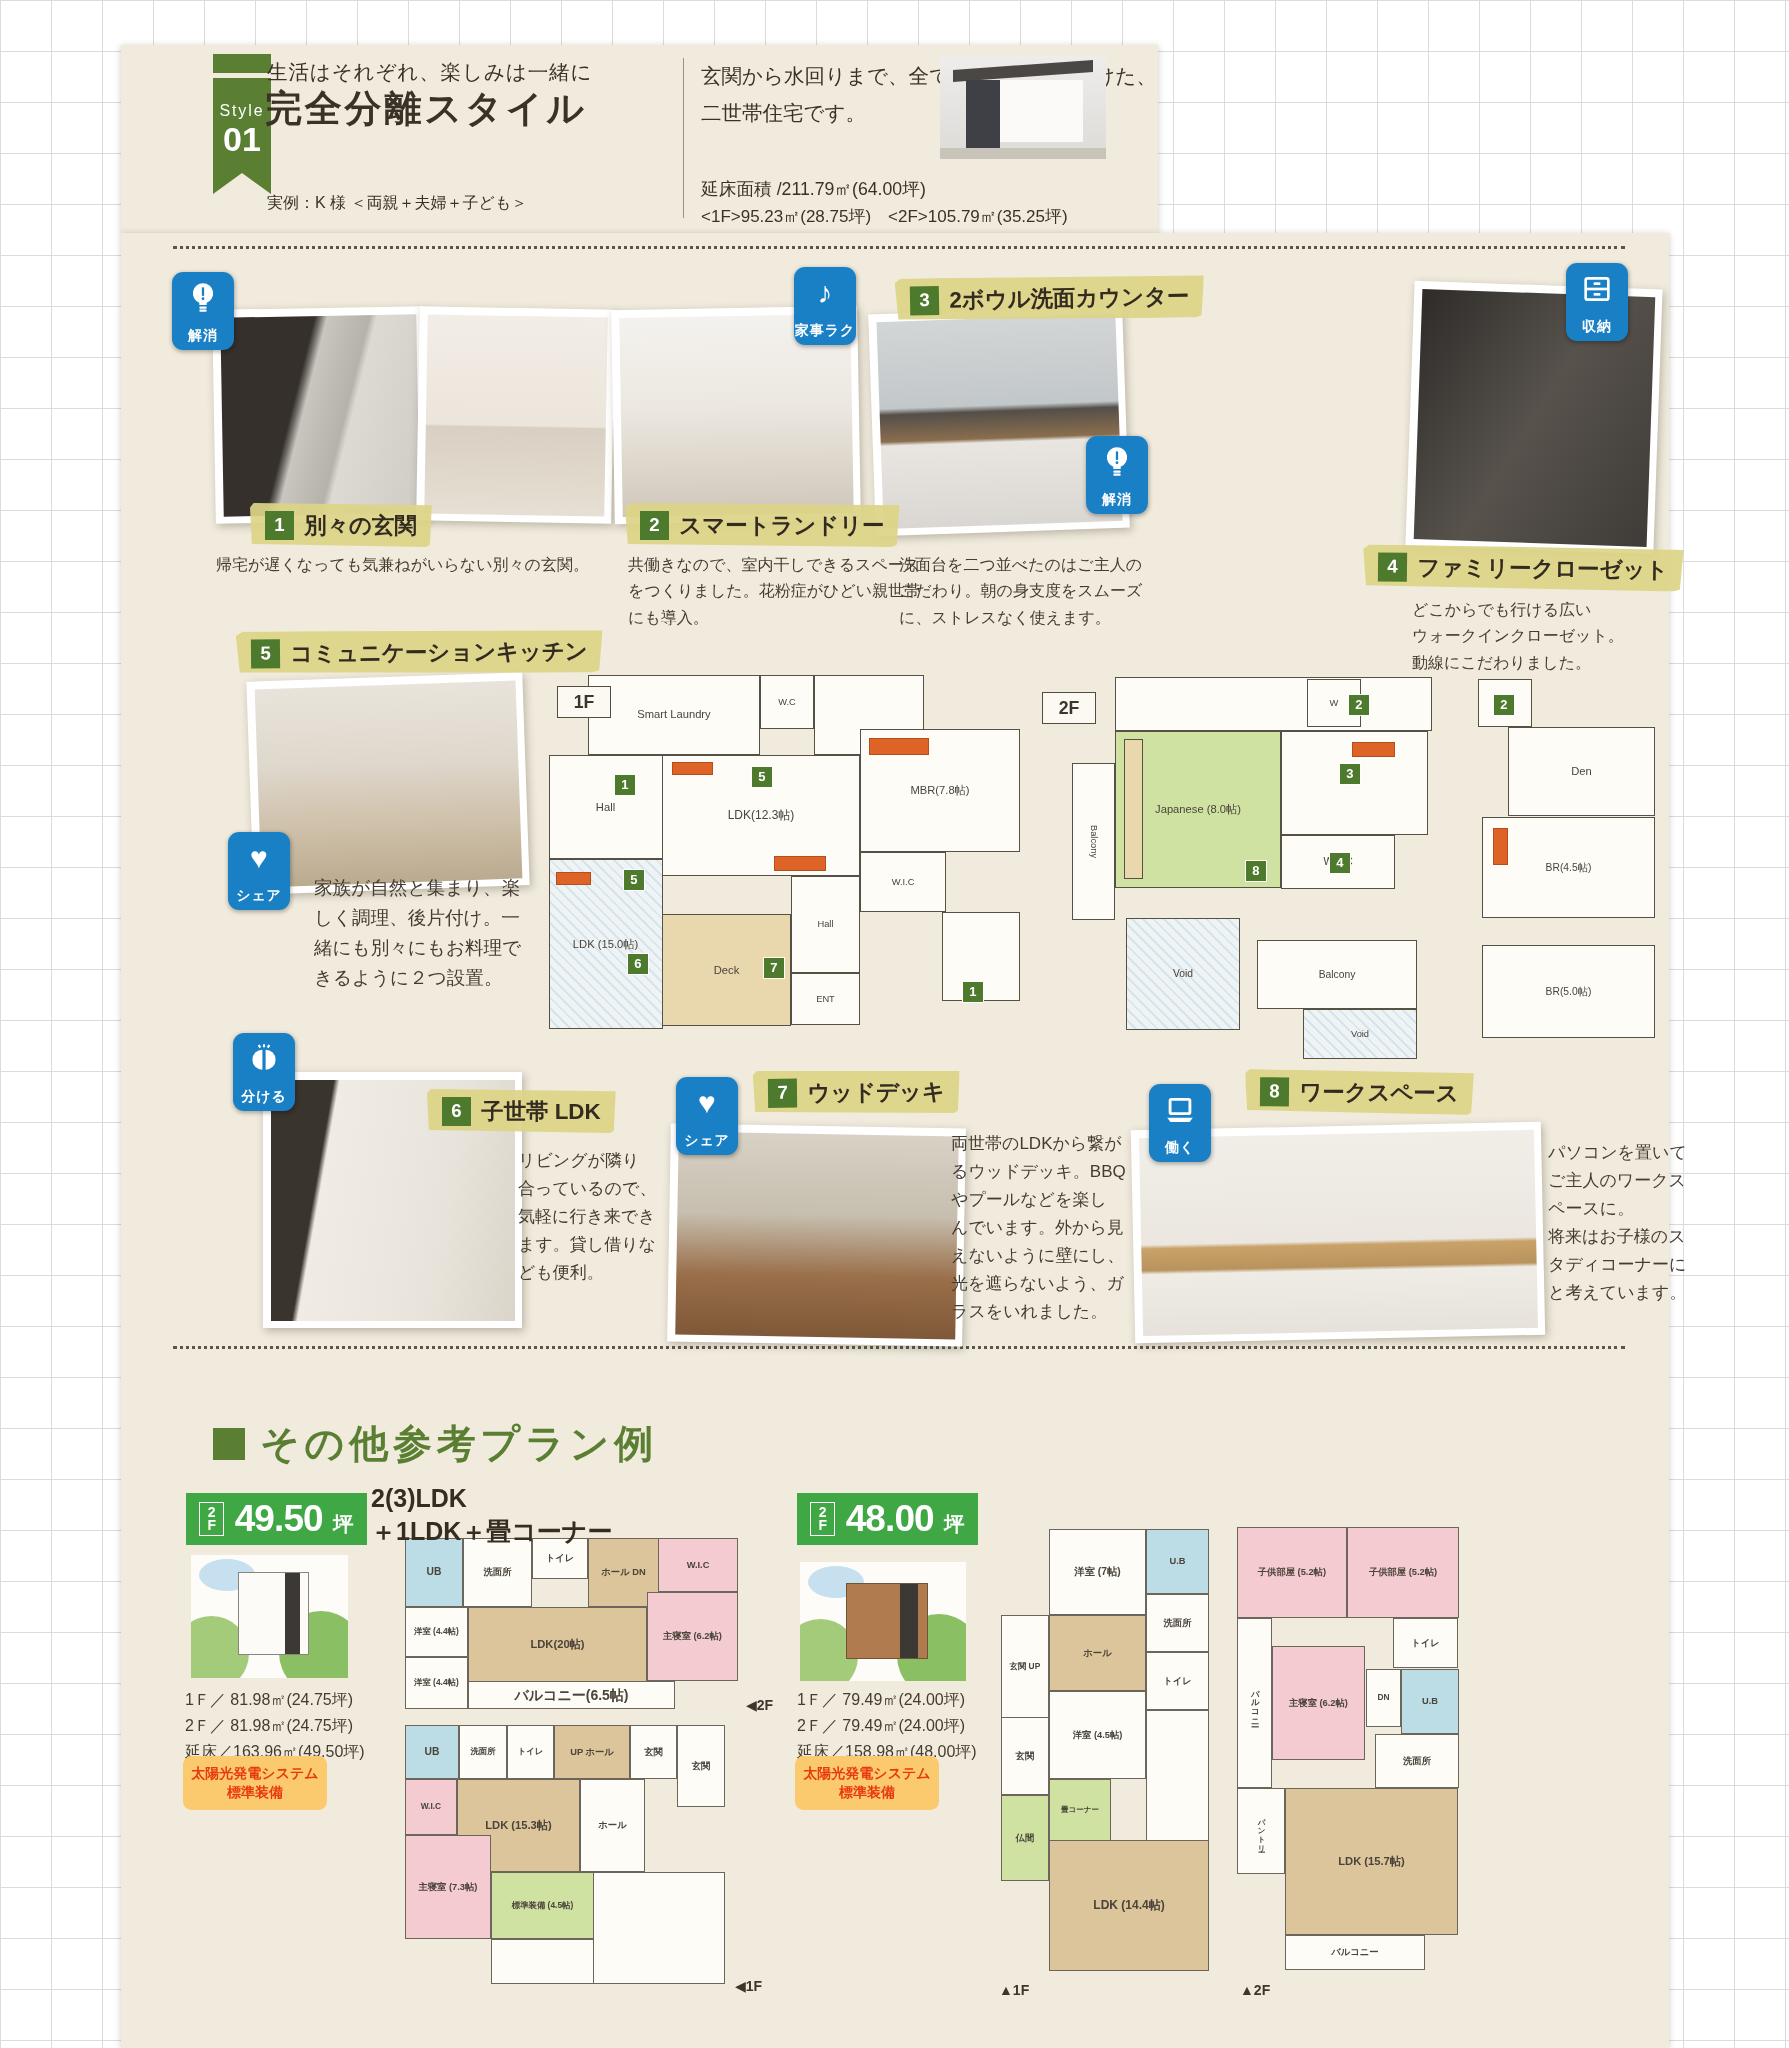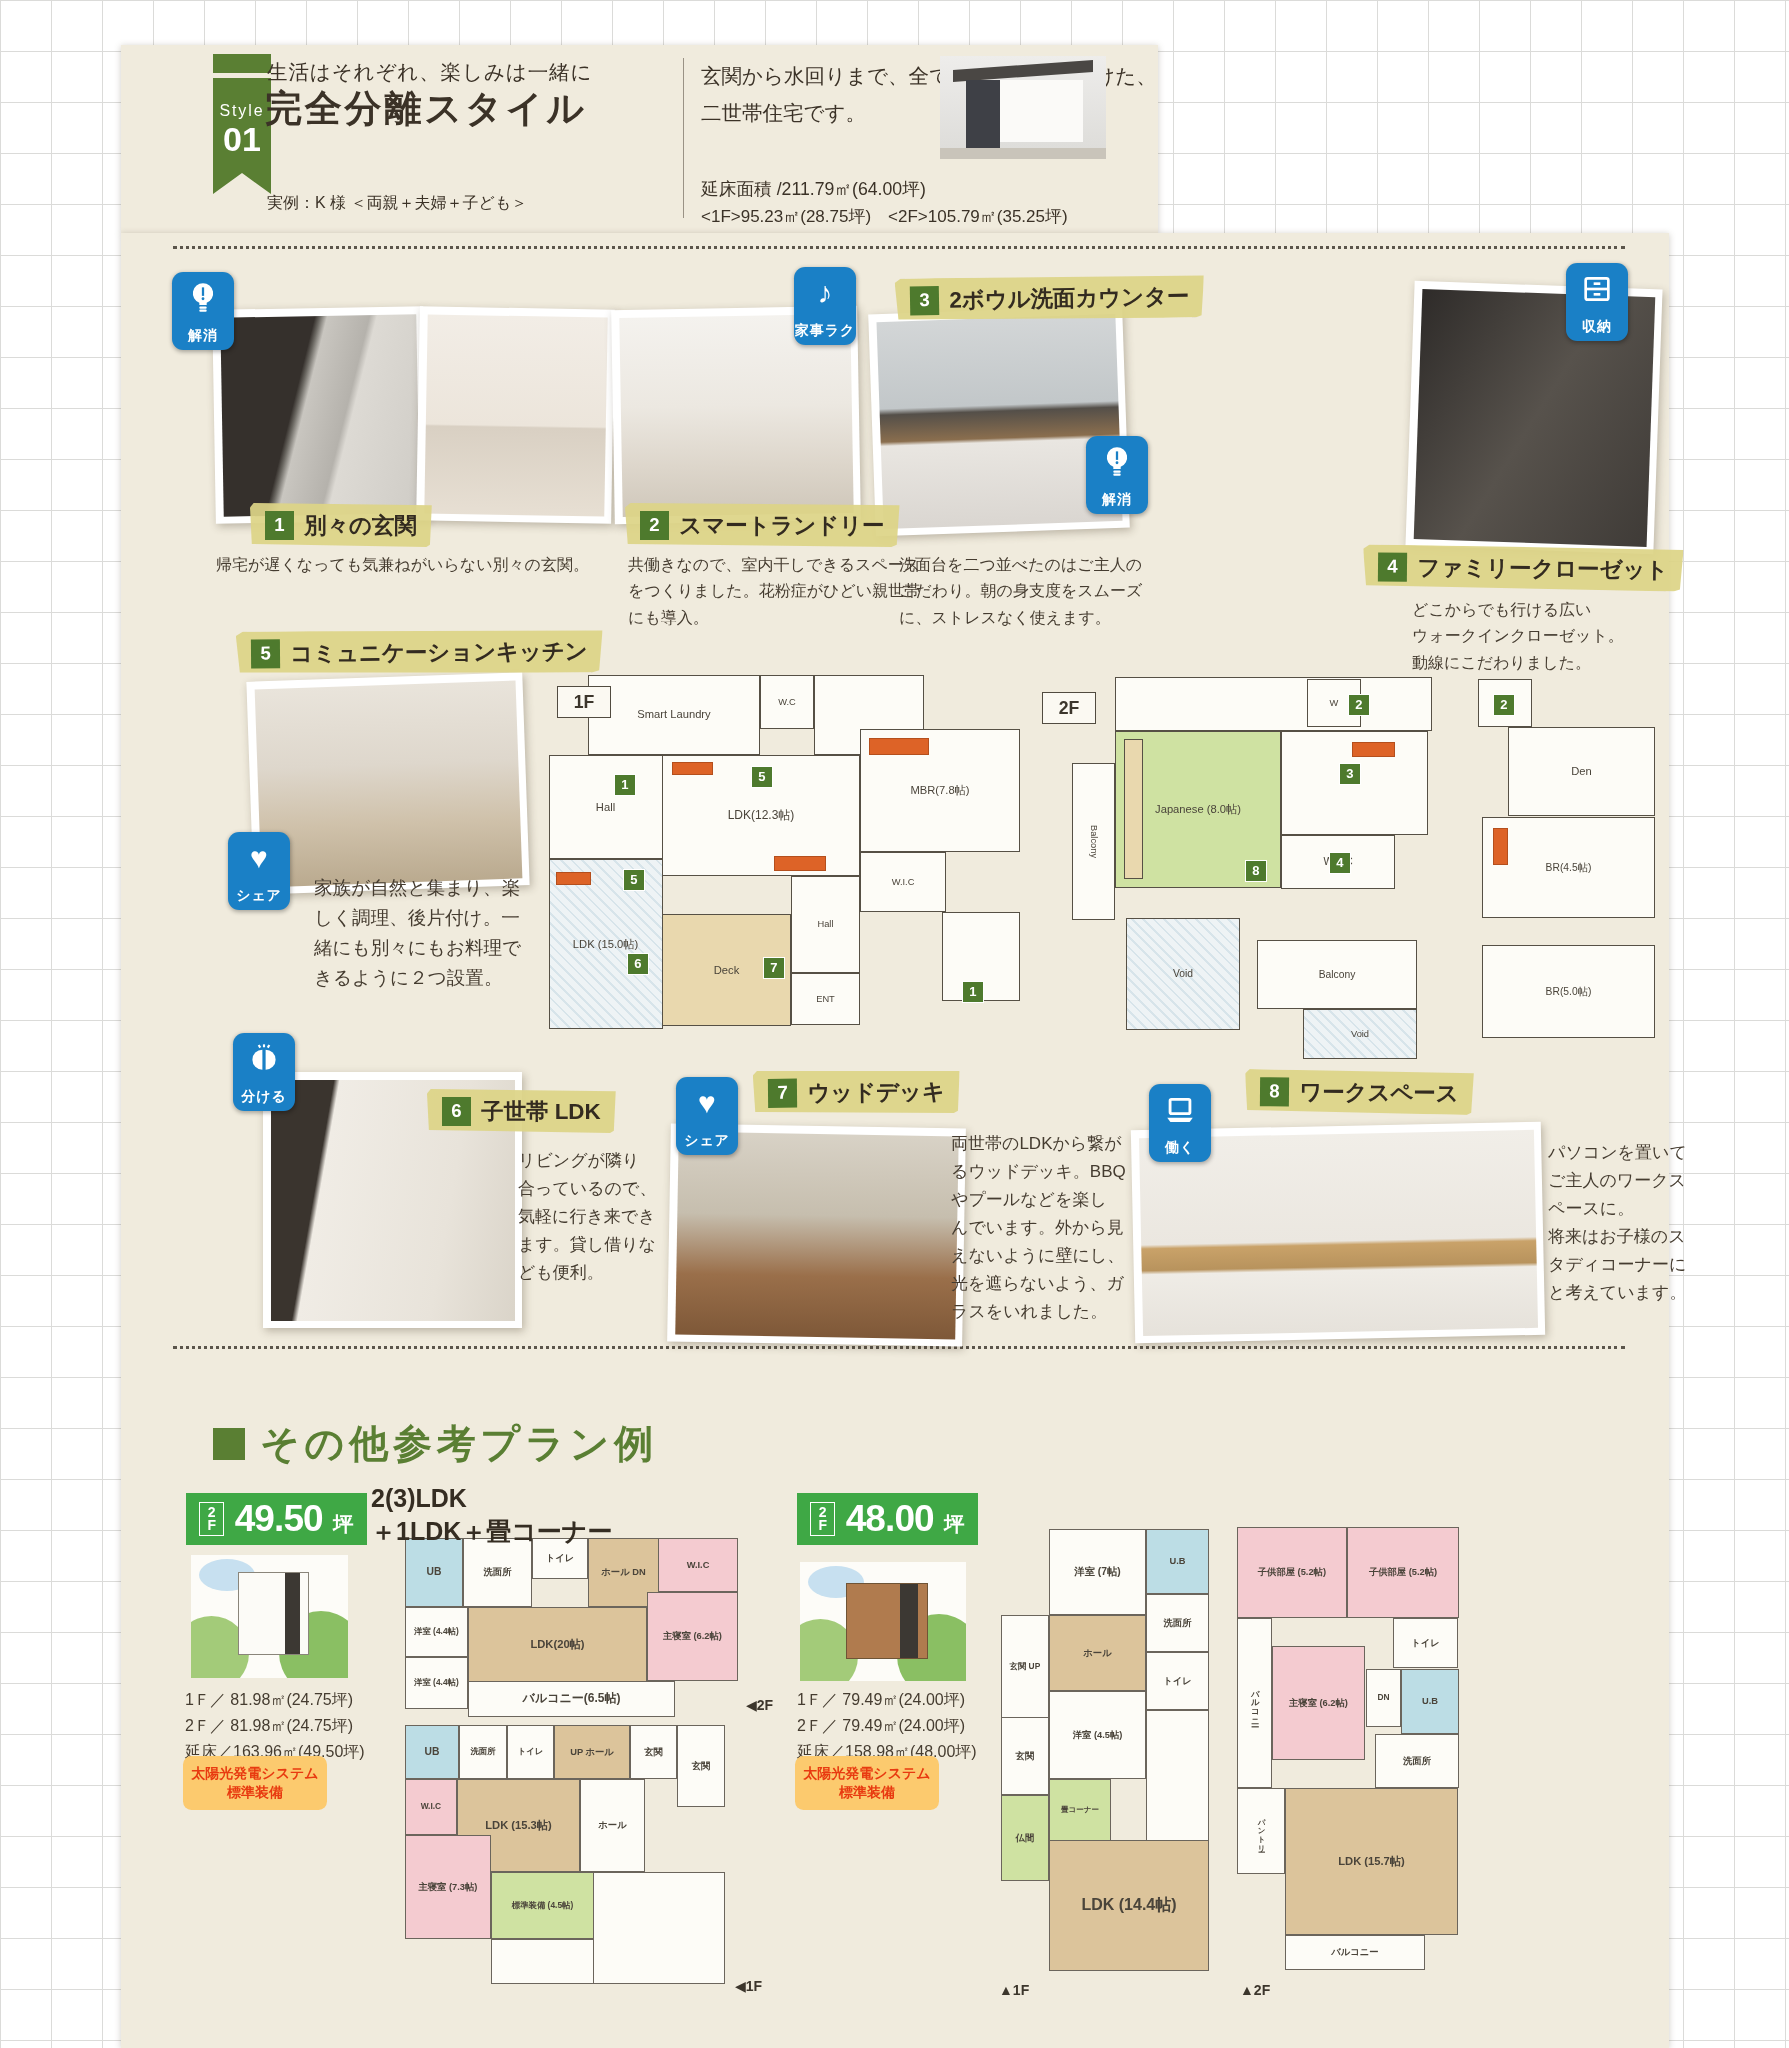--- a/index.html
+++ b/index.html
@@ -408,21 +408,21 @@
   <div class="planwrap cad" id="pa2">
       <div class="room rc-blue" style="left: 1.9px; top: 1.9px; width: 58px; height: 69px; font-size: 10.3px;">UB</div>
       <div class="room rc-white" style="left: 60px; top: 1.9px; width: 69px; height: 69px; font-size: 9.3px;">洗面所</div>
       <div class="room rc-white" style="left: 129px; top: 1.9px; width: 56px; height: 41px; font-size: 9.3px;">トイレ</div>
       <div class="room rc-tan" style="left: 185px; top: 1.9px; width: 71px; height: 69px; font-size: 9.3px;">ホール DN</div>
       <div class="room rc-pink" style="left: 255px; top: 1.9px; width: 80px; height: 54px; font-size: 9.3px;">W.I.C</div>
       <div class="room rc-pink" style="left: 244px; top: 56px; width: 91px; height: 89px; font-size: 9.3px;">主寝室 (6.2帖)</div>
       <div class="room rc-white" style="left: 1.9px; top: 71px; width: 63px; height: 50px; font-size: 8.4px;">洋室 (4.4帖)</div>
       <div class="room rc-white" style="left: 1.9px; top: 121px; width: 63px; height: 52px; font-size: 8.4px;">洋室 (4.4帖)</div>
       <div class="room rc-tan" style="left: 65px; top: 71px; width: 179px; height: 75px; font-size: 11.2px;">LDK(20帖)</div>
-      <div class="room rc-white" style="left: 65px; top: 145px; width: 207px; height: 36px; font-size: 12px;">バルコニー(6.5帖)</div>
+      <div class="room rc-white" style="left: 65px; top: 145px; width: 207px; height: 28px; font-size: 14px;">バルコニー(6.5帖)</div>
     </div>
   <span class="pmark" id="mkA2">◀2F</span>
   <div class="planwrap cad" id="pa1">
       <div class="room rc-blue" style="left: 1.9px; top: 1.9px; width: 54px; height: 54px; font-size: 10.3px;">UB</div>
       <div class="room rc-white" style="left: 56px; top: 1.9px; width: 48px; height: 54px; font-size: 8.4px;">洗面所</div>
       <div class="room rc-white" style="left: 104px; top: 1.9px; width: 47px; height: 54px; font-size: 8.4px;">トイレ</div>
       <div class="room rc-tan" style="left: 151px; top: 1.9px; width: 76px; height: 54px; font-size: 9.3px;">UP ホール</div>
       <div class="room rc-white" style="left: 227px; top: 1.9px; width: 47px; height: 54px; font-size: 9.3px;">玄関</div>
       <div class="room rc-white" style="left: 274px; top: 1.9px; width: 48px; height: 82px; font-size: 9.3px;">玄関</div>
       <div class="room rc-pink" style="left: 1.9px; top: 56px; width: 52px; height: 56px; font-size: 8.4px;">W.I.C</div>
@@ -460,21 +460,21 @@
       <div class="room rc-blue" style="left: 147px; top: 1.9px; width: 63px; height: 65px; font-size: 9.3px;">U.B</div>
       <div class="room rc-white" style="left: 147px; top: 67px; width: 63px; height: 58px; font-size: 9.3px;">洗面所</div>
       <div class="room rc-white" style="left: 1.9px; top: 88px; width: 48px; height: 103px; font-size: 8.4px;">玄関 UP</div>
       <div class="room rc-tan" style="left: 50px; top: 88px; width: 97px; height: 76px; font-size: 9.3px;">ホール</div>
       <div class="room rc-white" style="left: 147px; top: 125px; width: 63px; height: 58px; font-size: 9.3px;">トイレ</div>
       <div class="room rc-white" style="left: 1.9px; top: 190px; width: 48px; height: 78px; font-size: 9.3px;">玄関</div>
       <div class="room rc-green" style="left: 1.9px; top: 268px; width: 48px; height: 86px; font-size: 9.3px;">仏間</div>
       <div class="room rc-white" style="left: 50px; top: 164px; width: 97px; height: 88px; font-size: 9.3px;">洋室 (4.5帖)</div>
       <div class="room rc-green" style="left: 50px; top: 252px; width: 62px; height: 62px; font-size: 7.5px;">畳コーナー</div>
       <div class="room rc-white" style="left: 147px; top: 183px; width: 63px; height: 131px; font-size: 8.4px;"></div>
-      <div class="room rc-tan" style="left: 50px; top: 313px; width: 160px; height: 131px; font-size: 16px;">LDK (14.4帖)</div>
+      <div class="room rc-tan" style="left: 50px; top: 313px; width: 160px; height: 131px; font-size: 12px;">LDK (14.4帖)</div>
     </div>
   <span class="pmark" id="mkB1">▲1F</span>
   <div class="planwrap cad" id="pb2">
       <div class="room rc-pink" style="left: 1.9px; top: 1.9px; width: 110px; height: 91px; font-size: 9.3px;">子供部屋 (5.2帖)</div>
       <div class="room rc-pink" style="left: 112px; top: 1.9px; width: 112px; height: 91px; font-size: 9.3px;">子供部屋 (5.2帖)</div>
       <div class="room rc-white" style="left: 158px; top: 93px; width: 65px; height: 50px; font-size: 9.3px;">トイレ</div>
       <div class="room rc-white vert" style="left: 1.9px; top: 93px; width: 35px; height: 170px; font-size: 8.4px;">バルコニー</div>
       <div class="room rc-pink" style="left: 37px; top: 121px; width: 93px; height: 114px; font-size: 9.3px;">主寝室 (6.2帖)</div>
       <div class="room rc-white" style="left: 131px; top: 144px; width: 35px; height: 58px; font-size: 8.4px;">DN</div>
       <div class="room rc-blue" style="left: 166px; top: 144px; width: 58px; height: 65px; font-size: 9.3px;">U.B</div>

